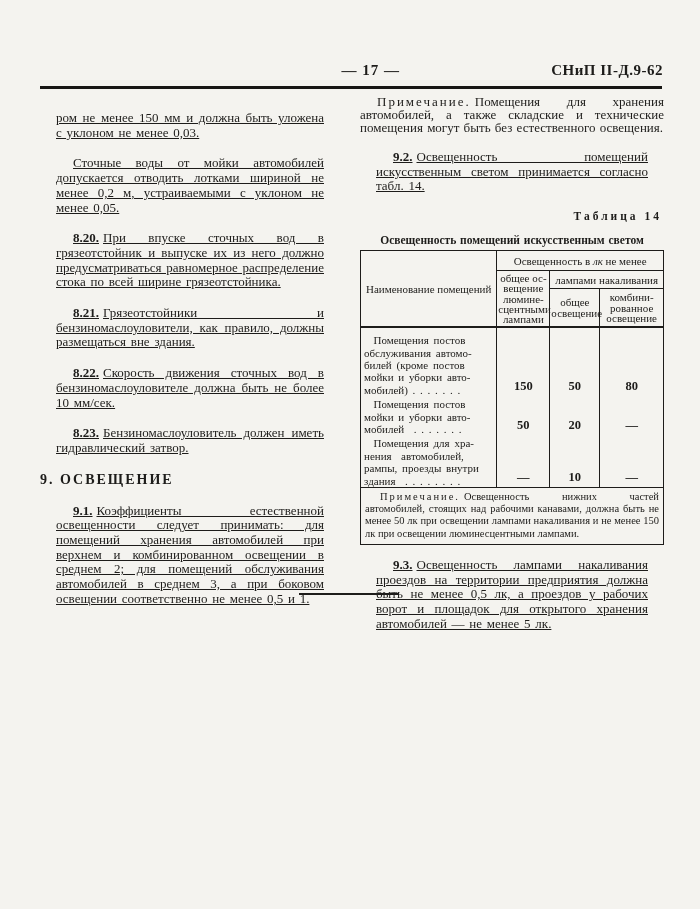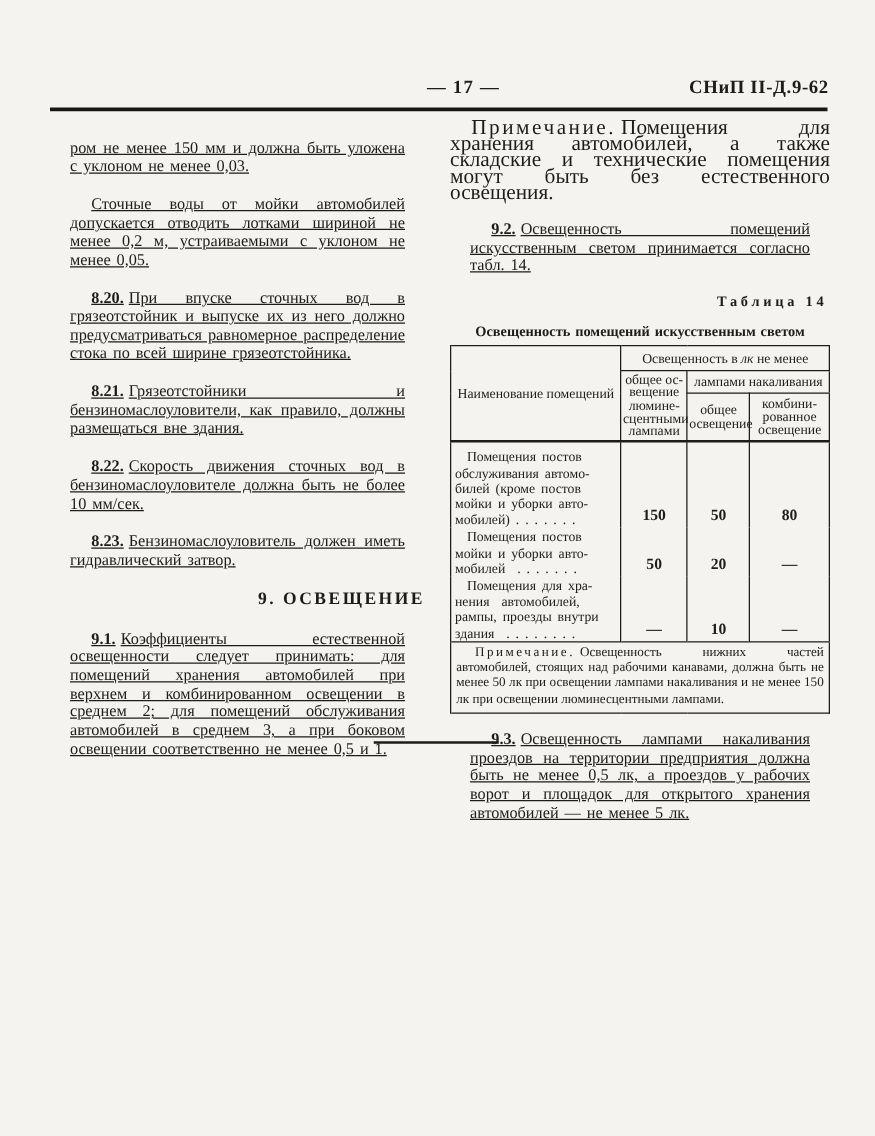--- a/index.html
+++ b/index.html
@@ -33,27 +33,27 @@
 
   .para {
     margin:16px; font-size:13px; line-height:14.7px;
     text-align:justify; word-spacing:1.5px;text-decoration:underline;
   }
   .para.indent { text-indent:17px; }
   .pnum { font-weight:bold; }
   .pnum:not(:empty) { margin-right:4px; }
 
   .section-heading {
-    margin:12px 0 13px; text-align:right;
+    margin:12px 0 13px; text-align:left;
     font-size:14px; font-weight:bold; letter-spacing:2px;
   }
 
   
   .note-small {
-    margin:0 0 8px; font-size:17px; line-height:13px;
+    margin:0 0 8px; font-size:13px; line-height:13px;
     text-align:justify; text-indent:17px; word-spacing:1px;
   }
   .note-label { letter-spacing:2px; }
   .note-label:not(:empty) { margin-right:4px; }
 
   
   .table-label {
     margin:5px 2px 4px 0; text-align:right;
     font-size:11.5px; font-weight:bold; letter-spacing:3px;
   }

